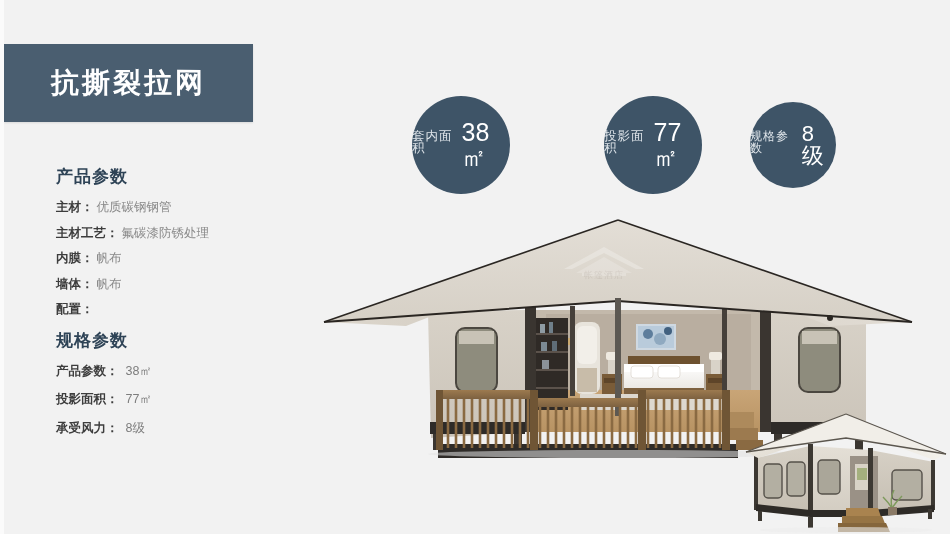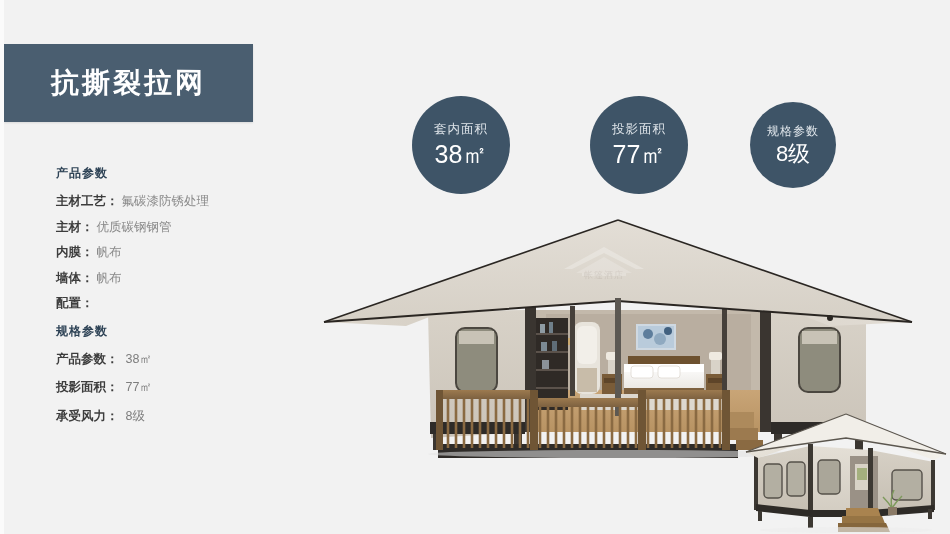--- a/index.html
+++ b/index.html
@@ -54,21 +54,21 @@
 
   
   .info-col {
     position: absolute;
     left: 56px;
     top: 165px;
     width: 300px;
     z-index: 5;
   }
   .section-heading {
-    font-size: 12px;
+    font-size: 17px;
     font-weight: bold;
     color: #2e4356;
     margin: 0 0 13px 0;
     letter-spacing: 1px;
   }
   .param-list {
     margin: 0 0 0 0;
     padding: 0;
     list-style: none;
   }
@@ -106,41 +106,41 @@
     color: #7d7d7d;
     margin-left: 7px;
   }
 
   
   .stat-circle {
     position: absolute;
     border-radius: 50%;
     background: #3e5467;
     display: flex;
-    flex-direction: column;
+    flex-direction: row;
     align-items: center;
     justify-content: center;
     color: #ffffff;
     z-index: 4;
   }
   .stat-circle .stat-label {
     font-size: 12.5px;
     color: #dfe5ea;
     letter-spacing: 1px;
     line-height: 1;
     margin-bottom: 6px;
   }
   .stat-circle .stat-value {
     font-size: 25px;
     line-height: 1;
     letter-spacing: 0px;
     color: #ffffff;
   }
   #stat-0 { left: 412px; top: 96px;  width: 98px;  height: 98px; }
-  #stat-1 { left: 590px; top: 96px;  width: 98px;  height: 98px; justify-content: center; }
+  #stat-1 { left: 604px; top: 96px;  width: 98px;  height: 98px; justify-content: center; }
   #stat-2 { left: 750px; top: 102px; width: 86px;  height: 86px; }
   #stat-2 .stat-value { font-size: 22px; }
   #stat-2 .stat-label { font-size: 12px; }
 
   
   .tent-main {
     position: absolute;
     left: 318px;
     top: 198px;
     width: 630px;
@@ -186,26 +186,26 @@
 
   <div class="title-banner">
     <span class="title-banner-text">抗撕裂拉网</span>
   </div>
 
   <div class="info-col">
 
     <div class="section-heading">产品参数</div>
     <ul class="param-list">
       <li class="param-row">
+        <span class="param-label">主材：</span>
+        <span class="param-value">优质碳钢钢管</span>
+      </li>
+      <li class="param-row">
         <span class="param-label">主材工艺：</span>
         <span class="param-value">氟碳漆防锈处理</span>
-      </li>
-      <li class="param-row">
-        <span class="param-label">主材：</span>
-        <span class="param-value">优质碳钢钢管</span>
       </li>
       <li class="param-row">
         <span class="param-label">内膜：</span>
         <span class="param-value">帆布</span>
       </li>
       <li class="param-row">
         <span class="param-label">墙体：</span>
         <span class="param-value">帆布</span>
       </li>
       <li class="param-row">

